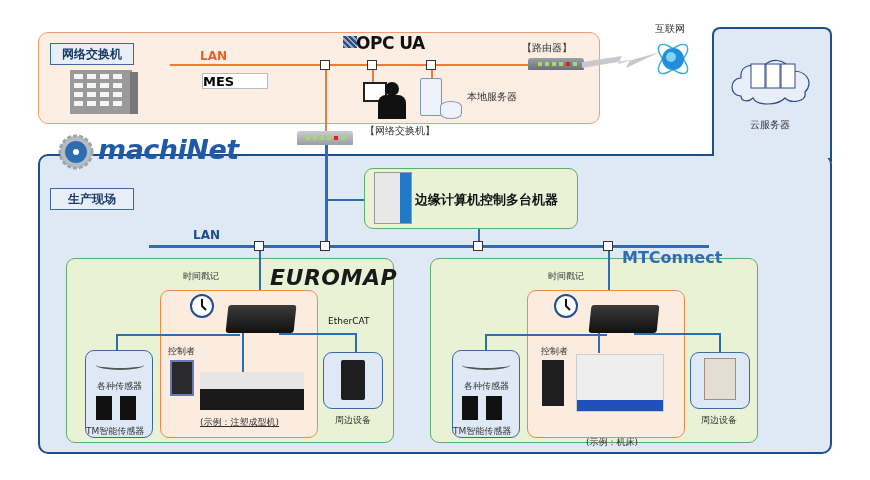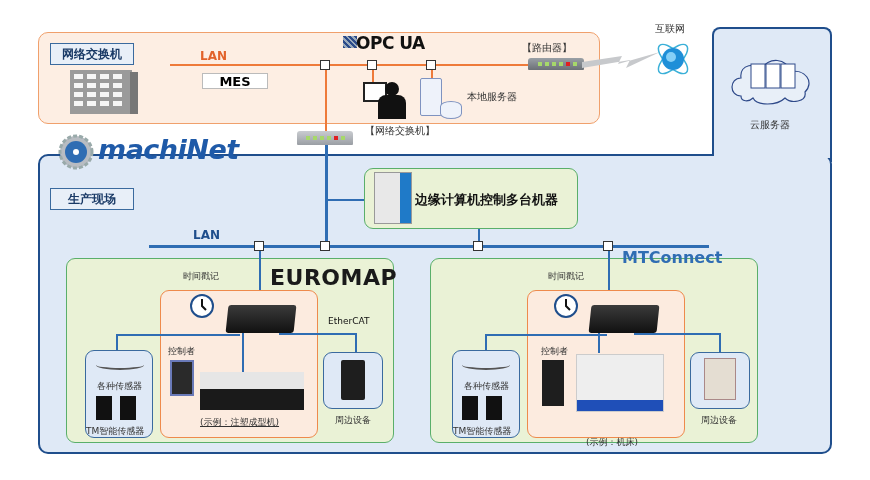--- a/index.html
+++ b/index.html
@@ -18,37 +18,37 @@
   .green-panel { background: #eaf2d6; border: 1.5px solid #5aaf6a; border-radius: 9px; }
   .orange-panel { background: #fcebdf; border: 1.5px solid #ee8a4c; border-radius: 9px; }
   .blue-sub { background: #dfe9f6; border: 1.5px solid #3a6a9e; border-radius: 9px; }
   .small { font-size: 9px; color: #333; }
   .line-o { background: #ee7a3a; }
   .line-b { background: #2f6db3; }
   .port { width: 10px; height: 10px; background: #fff; border: 1.2px solid #333; }
   .switch { width: 56px; height: 14px; background: linear-gradient(#c9ccd0, #9a9ea4);
             border-radius: 3px 3px 1px 1px; }
   .switch .led { position: absolute; top: 5px; width: 4px; height: 4px; background: #a6d86a; }
-  .euromap { font-size: 22px; font-weight: bold; color: #1a1a1a; letter-spacing: 0.5px; }
+  .euromap { font-size: 22px; font-weight: bold; color: #1a1a1a; letter-spacing: 0.5px; font-style: italic; }
   .box-dev { width: 68px; height: 28px; background: linear-gradient(#3b3b3b,#111); border-radius: 3px;
              transform: skewX(-6deg); }
 </style>
 </head>
 <body>
 
 <div class="abs client-panel"></div>
 <div class="abs labelbox" style="left:50px;top:43px;width:84px;">网络交换机</div>
 
 <div class="abs" style="left:70px;top:70px;width:62px;height:44px;background:#9a9a9a;">
   <div style="position:absolute;left:4px;top:4px;width:52px;height:34px;background:repeating-linear-gradient(90deg,#fff 0 9px,transparent 9px 13px);opacity:.9;-webkit-mask:repeating-linear-gradient(#000 0 5px,transparent 5px 9px);mask:repeating-linear-gradient(#000 0 5px,transparent 5px 9px);"></div>
   <div style="position:absolute;right:-6px;top:2px;width:8px;height:42px;background:#777;"></div>
 </div>
 <div class="abs" style="left:200px;top:49px;color:#e2622a;font-weight:bold;font-size:12px;">LAN</div>
 <div class="abs line-o" style="left:170px;top:64px;width:380px;height:2px;"></div>
-<div class="abs" style="left:202px;top:73px;width:66px;height:16px;background:#fff;border:1px solid #bbb;font-weight:bold;font-size:13px;text-align:center;line-height:15px;">MES</div>
+<div class="abs" style="left:202px;top:73px;width:66px;height:16px;background:#fff;border:1px solid #bbb;font-weight:bold;font-size:13px;text-align:left;line-height:15px;">MES</div>
 
 <div class="abs" style="left:343px;top:36px;width:14px;height:12px;background:repeating-linear-gradient(45deg,#2a4a8a 0 2px,#9ab 2px 4px);"></div>
 <div class="abs" style="left:356px;top:33px;font-size:17px;font-weight:bold;color:#111;letter-spacing:-0.5px;">OPC UA</div>
 
 <div class="abs port" style="left:320px;top:60px;"></div>
 <div class="abs port" style="left:367px;top:60px;"></div>
 <div class="abs port" style="left:426px;top:60px;"></div>
 <div class="abs line-o" style="left:372px;top:70px;width:2px;height:14px;"></div>
 <div class="abs line-o" style="left:431px;top:70px;width:2px;height:8px;"></div>
 

